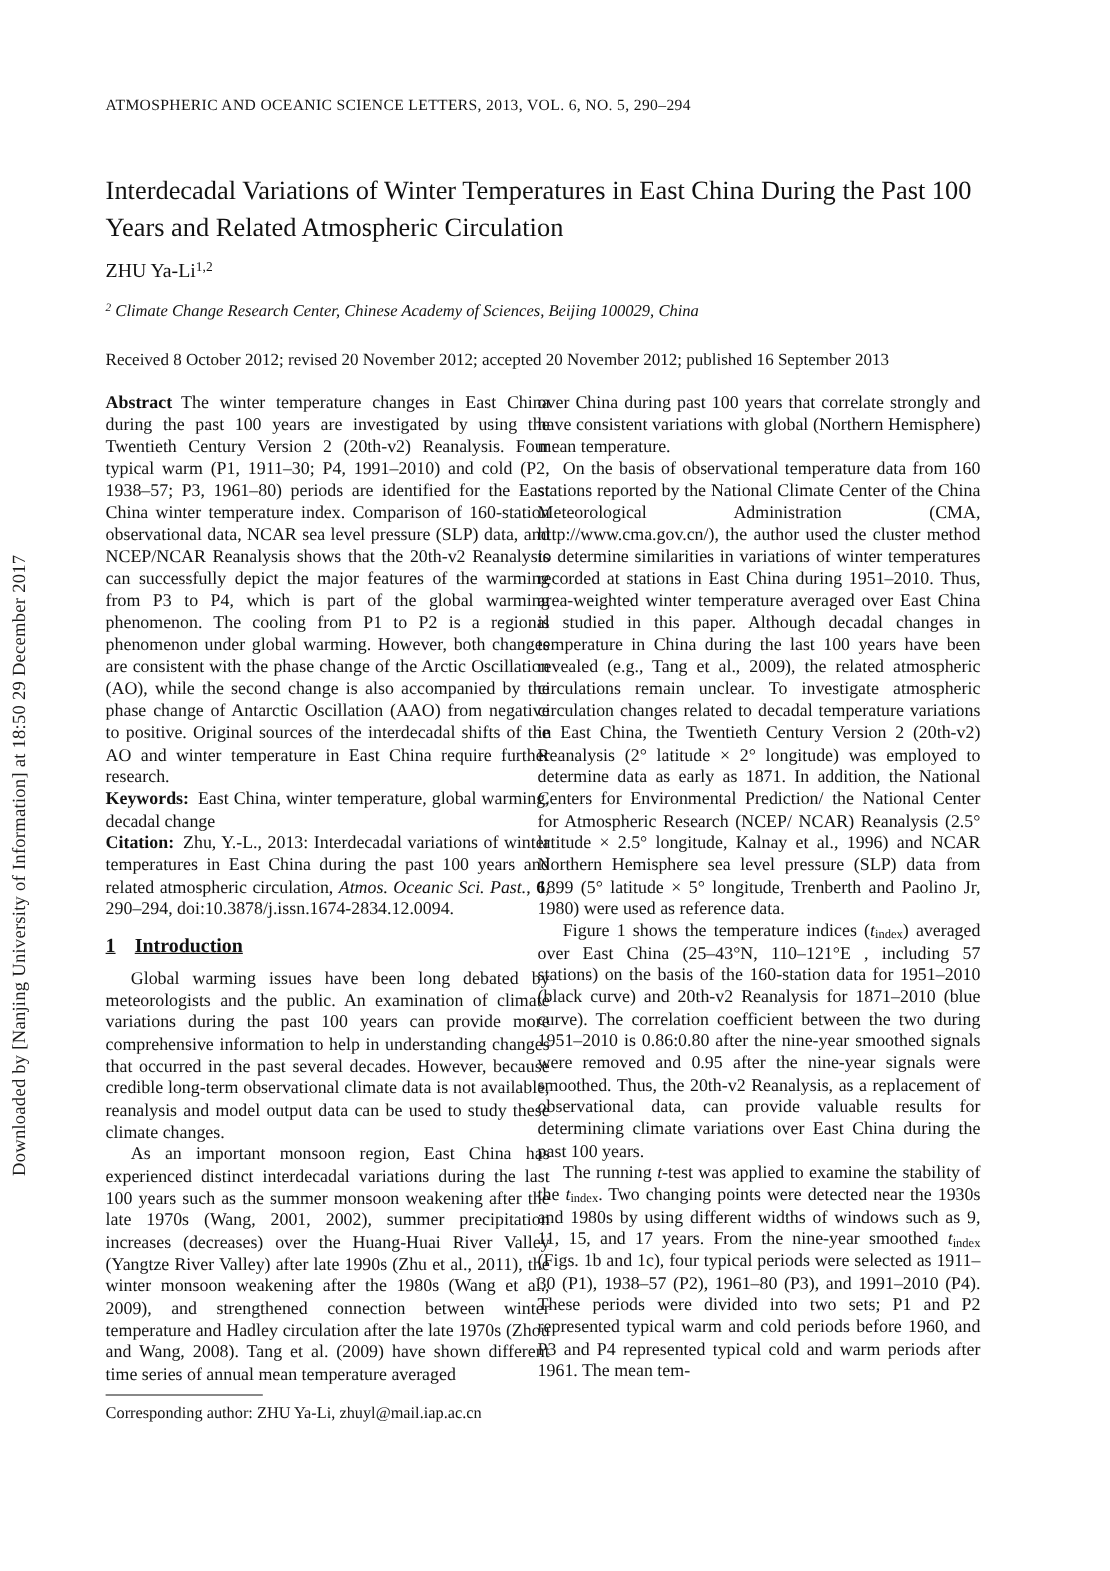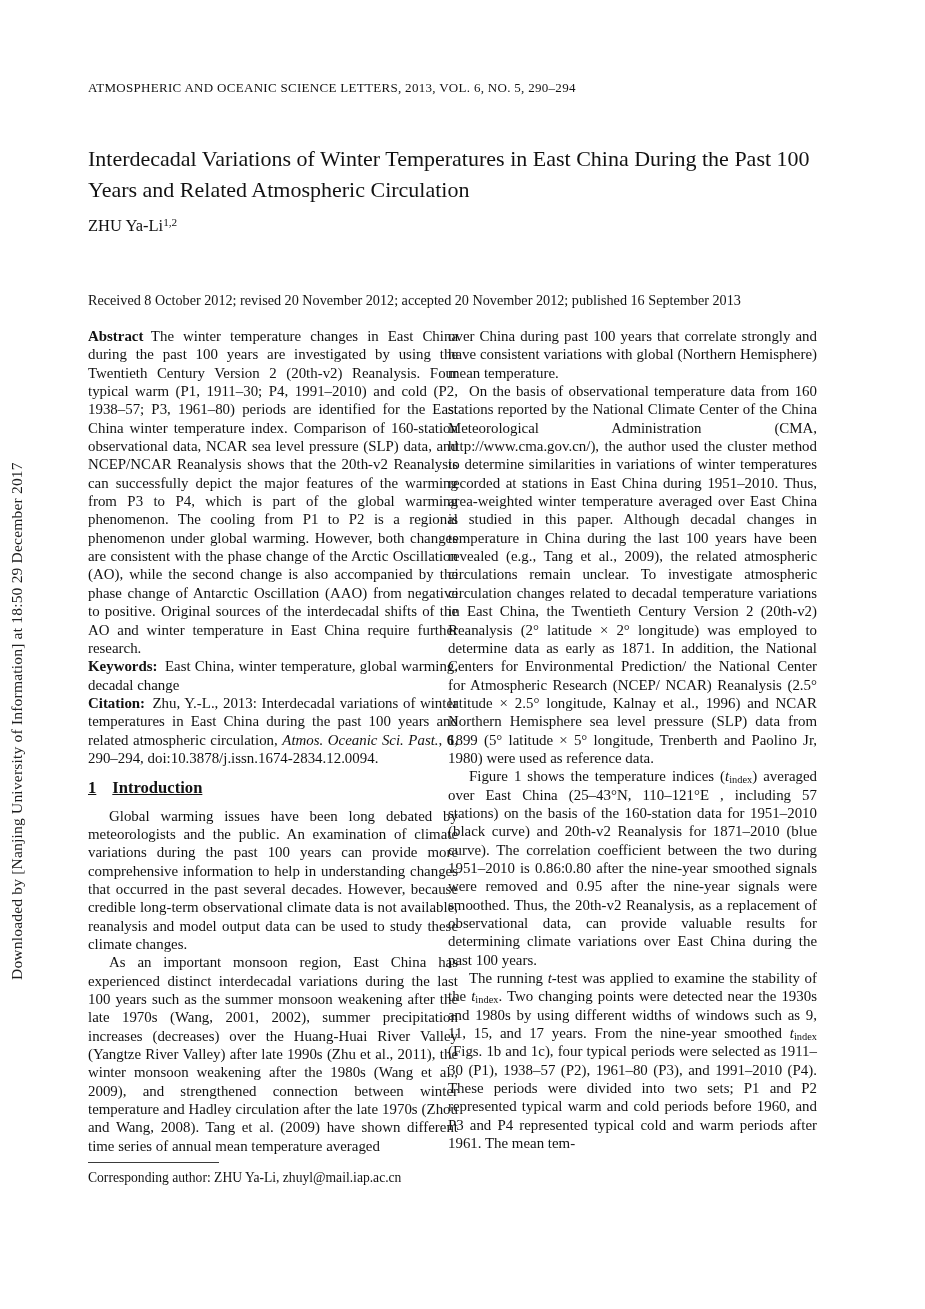--- a/index.html
+++ b/index.html
@@ -117,20 +117,21 @@
 
 <div class="watermark">Downloaded by [Nanjing University of Information] at 18:50 29 December 2017</div>
 
 <div class="journal-header">ATMOSPHERIC AND OCEANIC SCIENCE LETTERS, 2013, VOL. 6, NO. 5, 290–294</div>
 
 <div class="article-title">Interdecadal Variations of Winter Temperatures in East China During the Past 100 Years and Related Atmospheric Circulation</div>
 
 <div class="author-line"><span>ZHU Ya-Li</span><sup>1,2</sup></div>
 
 <div class="affiliations">
+  <div><sup>2</sup><span> Climate Change Research Center, Chinese Academy of Sciences, Beijing 100029, China</span></div>
 </div>
 
 <div class="history-line">Received 8 October 2012; revised 20 November 2012; accepted 20 November 2012; published 16 September 2013</div>
 
 <div class="col col-left">
   <p><b>Abstract</b><span> The winter temperature changes in East China during the past 100 years are investigated by using the Twentieth Century Version 2 (20th-v2) Reanalysis. Four typical warm (P1, 1911–30; P4, 1991–2010) and cold (P2, 1938–57; P3, 1961–80) periods are identified for the East China winter temperature index. Comparison of 160-station observational data, NCAR sea level pressure (SLP) data, and NCEP/NCAR Reanalysis shows that the 20th-v2 Reanalysis can successfully depict the major features of the warming from P3 to P4, which is part of the global warming phenomenon. The cooling from P1 to P2 is a regional phenomenon under global warming. However, both changes are consistent with the phase change of the Arctic Oscillation (AO), while the second change is also accompanied by the phase change of Antarctic Oscillation (AAO) from negative to positive. Original sources of the interdecadal shifts of the AO and winter temperature in East China require further research.</span></p>
   <p><b>Keywords:</b><span> East China, winter temperature, global warming, decadal change</span></p>
   <p><b>Citation:</b><span> Zhu, Y.-L., 2013: Interdecadal variations of winter temperatures in East China during the past 100 years and related atmospheric circulation, </span><i>Atmos. Oceanic Sci. Past.</i><span>, </span><b>6</b><span>, 290–294, doi:10.3878/j.issn.1674-2834.12.0094.</span></p>
   <h2 class="sec"><span class="secnum">1</span><span>Introduction</span></h2>
   <p class="indent"><span>Global warming issues have been long debated by meteorologists and the public. An examination of climate variations during the past 100 years can provide more comprehensive information to help in understanding changes that occurred in the past several decades. However, because credible long-term observational climate data is not available, reanalysis and model output data can be used to study these climate changes.</span></p>

